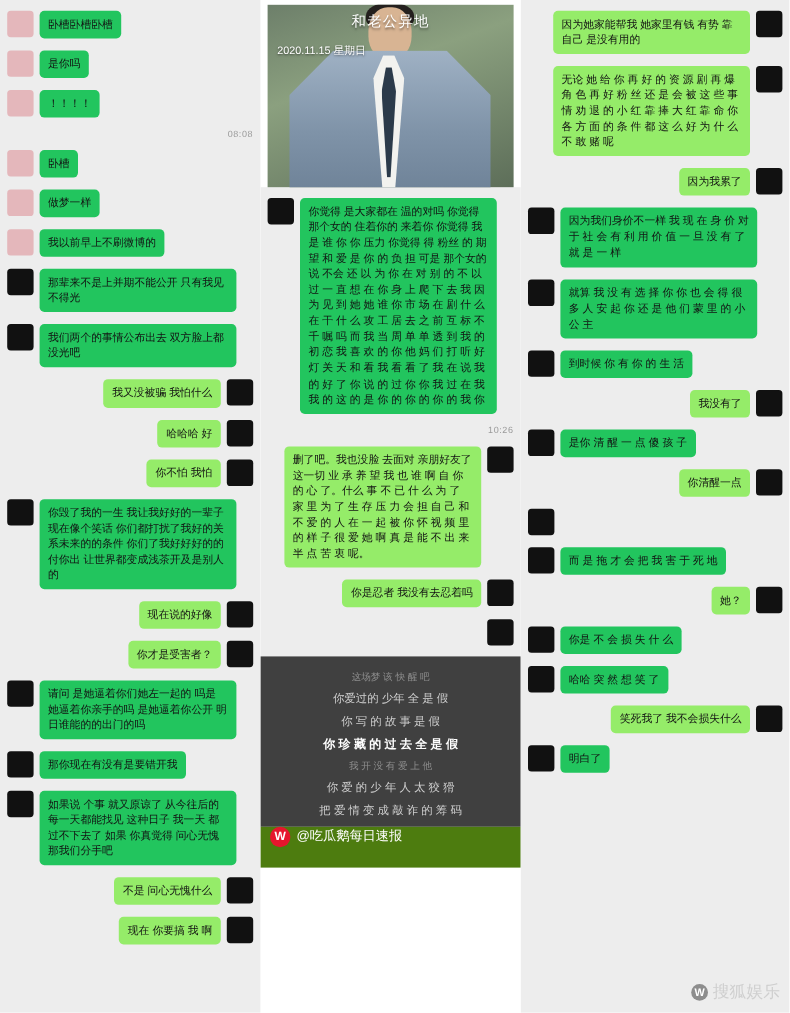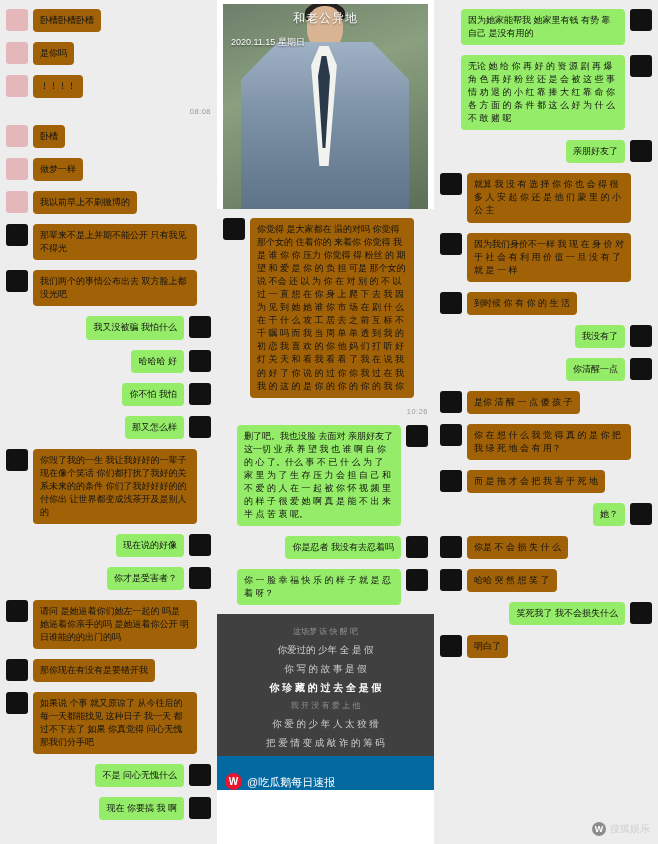--- a/index.html
+++ b/index.html
@@ -33,28 +33,28 @@
   .bub{
     max-width:150px;
     padding:5px 7px;
     border-radius:4px;
     font-size:9px;
     line-height:1.45;
     color:#121212;
     word-break:break-all;
     position:relative;
   }
-  .bub.in{background:#a16207;margin-left:5px;}
+  .bub.in{background:#22c55e;margin-left:5px;}
   .bub.out{background:#95ec69;margin-right:5px;}
   .ts{
     text-align:right;font-size:7.5px;color:#9a9a9a;margin:4px 0;letter-spacing:.5px;
   }
   
   .photo{
-    position:relative;width:205px;height:205px;margin:4px auto 0 auto;
+    position:relative;width:205px;height:152px;margin:4px auto 0 auto;
     background:linear-gradient(160deg,#6d7f6a 0%,#8ba07f 38%,#5d6e59 100%);
     overflow:hidden;
   }
   .photo .suit{
     position:absolute;left:18px;top:38px;width:168px;height:170px;
     background:linear-gradient(180deg,#9fb1c4 0%,#7f93a8 40%,#5d7187 100%);
     clip-path:polygon(22% 0,78% 0,100% 22%,100% 100%,0 100%,0 22%);
   }
   .photo .shirt{
     position:absolute;left:78px;top:42px;width:46px;height:120px;background:#f2f2ef;
@@ -82,31 +82,31 @@
   }
   
   .lyric{
     background:#404040;color:#cfcfcf;padding:10px 8px 4px 8px;text-align:center;
     font-size:9.5px;line-height:2.0;
   }
   .lyric .hi{color:#ffffff;font-weight:bold;font-size:10px;}
   .lyric .sm{font-size:8px;color:#8e8e8e;}
   
   .wfoot{
-    height:34px;background:#0369a1;display:flex;align-items:flex-end;gap:5px;padding:0 8px;
+    height:34px;background:#4d7c0f;display:flex;align-items:flex-start;gap:5px;padding:0 8px;
   }
   .wlogo{
     width:17px;height:17px;border-radius:50%;background:#e6162d;position:relative;flex:0 0 17px;
   }
   .wlogo:after{content:"W";position:absolute;inset:0;color:#fff;font-size:10px;
     display:flex;align-items:center;justify-content:center;font-weight:bold;}
   .wname{color:#ffffff;font-size:11px;}
   .brand{
     position:absolute;right:8px;bottom:8px;display:flex;align-items:center;gap:4px;
-    color:#cfcfcf;font-size:10px;
+    color:#cfcfcf;font-size:14px;
   }
   .brand .bl{width:14px;height:14px;border-radius:50%;background:#8d8d8d;position:relative;}
   .brand .bl:after{content:"W";position:absolute;inset:0;color:#fff;font-size:9px;
     display:flex;align-items:center;justify-content:center;font-weight:bold;}
   .stack{display:flex;flex-direction:column;}
 </style>
 </head>
 <body>
 
 <div class="grid">
@@ -149,24 +149,20 @@
         <div class="row right">
           <div class="bub out">我又没被骗 我怕什么</div>
           <div class="av dark"></div>
         </div>
         <div class="row right">
           <div class="bub out">哈哈哈 好</div>
           <div class="av dark"></div>
         </div>
         <div class="row right">
           <div class="bub out">你不怕 我怕</div>
-          <div class="av dark"></div>
-        </div>
-        <div class="row right">
-          <div class="bub out">那又怎么样</div>
           <div class="av dark"></div>
         </div>
         <div class="row left">
           <div class="av dark"></div>
           <div class="bub in">你毁了我的一生 我让我好好的一辈子现在像个笑话 你们都打扰了我好的关系未来的的条件 你们了我好好好的的付你出 让世界都变成浅茶开及是别人的</div>
         </div>
         <div class="row right">
           <div class="bub out">现在说的好像</div>
           <div class="av dark"></div>
         </div>
@@ -216,21 +212,20 @@
           <div class="ts">10:26</div>
           <div class="row right">
             <div class="bub out">删了吧。我也没脸 去面对 亲朋好友了 这一切 业 承 养 望 我 也 谁 啊 自 你 的 心 了。什么 事 不 已 什 么 为 了 家 里 为 了 生 存 压 力 会 担 自 己 和 不 爱 的 人 在 一 起 被 你 怀 视 频 里 的 样 子 很 爱 她 啊 真 是 能 不 出 来 半 点 苦 衷 呢。</div>
             <div class="av dark"></div>
           </div>
           <div class="row right">
             <div class="bub out">你是忍者 我没有去忍着吗</div>
             <div class="av dark"></div>
           </div>
           <div class="row right">
-            <div class="bub out">你 一 脸 幸 福 快 乐 的 样 子 就 是 忍 着 呀？</div>
             <div class="av dark"></div>
           </div>
         </div>
     </div>
     <div class="lyric">
       <div id="lyrics">
           <div class="sm">这场梦 该 快 醒 吧</div>
           <div class="">你爱过的 少年 全 是 假</div>
           <div class="">你 写 的 故 事 是 假</div>
           <div class="hi">你 珍 藏 的 过 去 全 是 假</div>
@@ -249,50 +244,49 @@
     <div id="c3" class="stack">
         <div class="row right">
           <div class="bub out">因为她家能帮我 她家里有钱 有势 靠自己 是没有用的</div>
           <div class="av dark"></div>
         </div>
         <div class="row right">
           <div class="bub out">无论 她 给 你 再 好 的 资 源 剧 再 爆 角 色 再 好 粉 丝 还 是 会 被 这 些 事 情 劝 退 的 小 红 靠 捧 大 红 靠 命 你 各 方 面 的 条 件 都 这 么 好 为 什 么 不 敢 赌 呢</div>
           <div class="av dark"></div>
         </div>
         <div class="row right">
-          <div class="bub out">亲朋好友了</div>
-          <div class="av dark"></div>
+          <div class="bub out">因为我累了</div>
+          <div class="av dark"></div>
+        </div>
+        <div class="row left">
+          <div class="av dark"></div>
+          <div class="bub in">因为我们身价不一样 我 现 在 身 价 对 于 社 会 有 利 用 价 值 一 旦 没 有 了 就 是 一 样</div>
         </div>
         <div class="row left">
           <div class="av dark"></div>
           <div class="bub in">就算 我 没 有 选 择 你 你 也 会 得 很 多 人 安 起 你 还 是 他 们 蒙 里 的 小 公 主</div>
         </div>
         <div class="row left">
           <div class="av dark"></div>
-          <div class="bub in">因为我们身价不一样 我 现 在 身 价 对 于 社 会 有 利 用 价 值 一 旦 没 有 了 就 是 一 样</div>
-        </div>
-        <div class="row left">
-          <div class="av dark"></div>
           <div class="bub in">到时候 你 有 你 的 生 活</div>
         </div>
         <div class="row right">
           <div class="bub out">我没有了</div>
           <div class="av dark"></div>
         </div>
+        <div class="row left">
+          <div class="av dark"></div>
+          <div class="bub in">是你 清 醒 一 点 傻 孩 子</div>
+        </div>
         <div class="row right">
           <div class="bub out">你清醒一点</div>
           <div class="av dark"></div>
         </div>
         <div class="row left">
           <div class="av dark"></div>
-          <div class="bub in">是你 清 醒 一 点 傻 孩 子</div>
-        </div>
-        <div class="row left">
-          <div class="av dark"></div>
-          <div class="bub in">你 在 想 什 么 我 觉 得 真 的 是 你 把 我 绿 死 地 会 有 用？</div>
         </div>
         <div class="row left">
           <div class="av dark"></div>
           <div class="bub in">而 是 拖 才 会 把 我 害 于 死 地</div>
         </div>
         <div class="row right">
           <div class="bub out">她？</div>
           <div class="av dark"></div>
         </div>
         <div class="row left">

